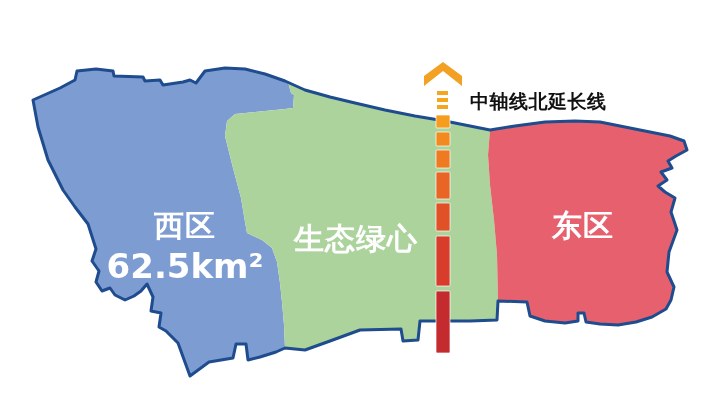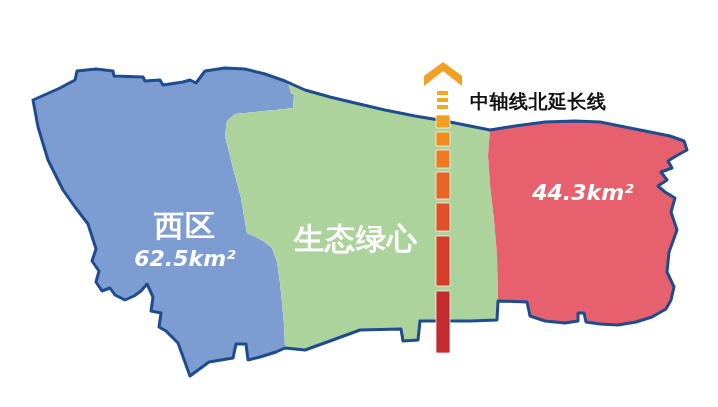--- a/index.html
+++ b/index.html
@@ -27,24 +27,23 @@
     font-weight: bold;
     pointer-events: none;
   }
   .region-name {
     font-size: 30px;
     line-height: 1.25;
     letter-spacing: 1px;
     margin-top: 28px;
   }
   .region-area {
-    font-size: 22px;
+    font-size: 34px;
     line-height: 1.25;
     letter-spacing: 0px;
-    font-style: italic;
   }
   .axis-label {
     position: absolute;
     left: 470px;
     top: 89px;
     font-size: 19px;
     font-weight: bold;
     color: #111111;
     letter-spacing: 0.5px;
     white-space: nowrap;
@@ -88,18 +87,18 @@
   <div class="region-label lbl-west">
     <div class="region-name">西区</div>
     <div class="region-area">62.5km²</div>
   </div>
 
   <div class="region-label lbl-green">
     <div class="region-name">生态绿心</div>
   </div>
 
   <div class="region-label lbl-east">
-    <div class="region-area">44.3km²</div>
+    <div class="region-name">东区</div>
   </div>
 
   <div class="axis-label">中轴线北延长线</div>
 
 </div>
 
 </body></html>

